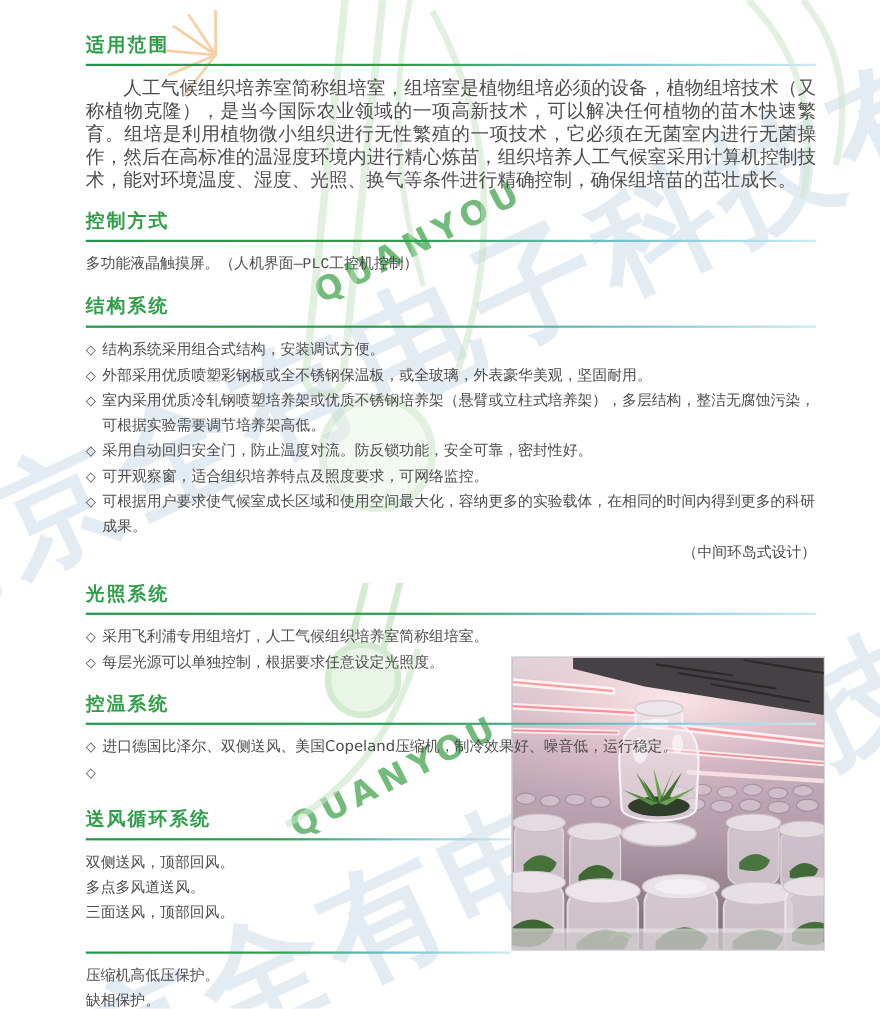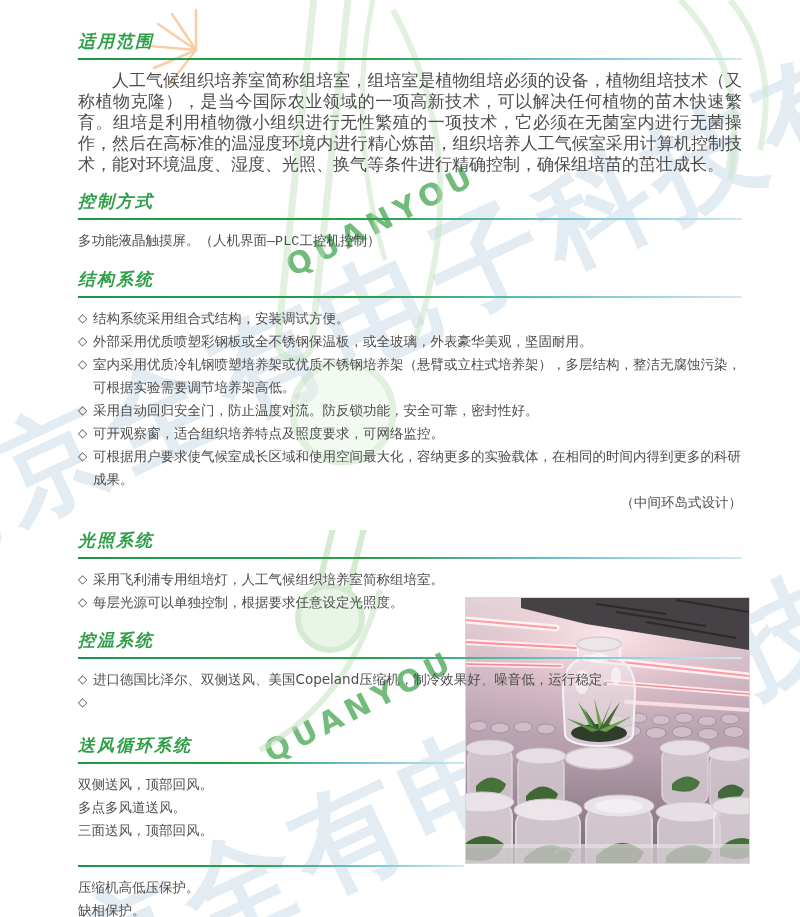--- a/index.html
+++ b/index.html
@@ -20,21 +20,21 @@
   .wm-en{
     font-size:30px;font-weight:700;letter-spacing:6px;
     color:#43a54e;opacity:.75;
     transform:rotate(-27deg);transform-origin:left top;
   }
   .deco{position:absolute;pointer-events:none;}
 
   
   .content{position:absolute;left:78px;top:30px;width:664px;z-index:3;}
   .sec-title{
-    font-size:17px;font-weight:700;color:#2f9e48;letter-spacing:2px;line-height:22px;font-style:italic;
+    font-size:17px;font-weight:700;color:#2f9e48;letter-spacing:2px;line-height:22px;
   }
   .rule{
     height:2px;margin-top:6px;
     background:linear-gradient(90deg,#1f9748 0%,#2aa04c 45%,#6fc0cc 72%,#cdeaf5 100%);
   }
   .para{
     margin-top:10px;font-size:17px;line-height:21px;color:#4d4d4d;
     text-indent:2em;text-align:justify;
   }
   .plain-line{font-size:13.5px;line-height:23px;color:#4d4d4d;}

